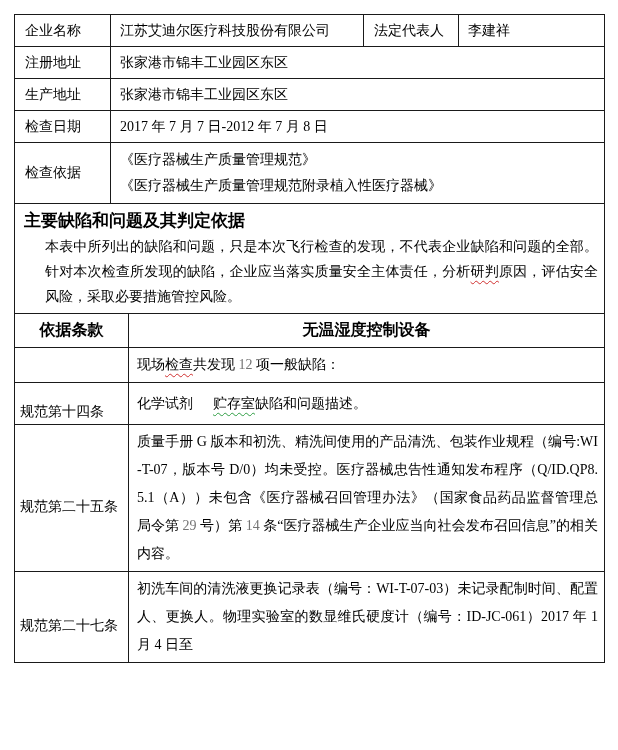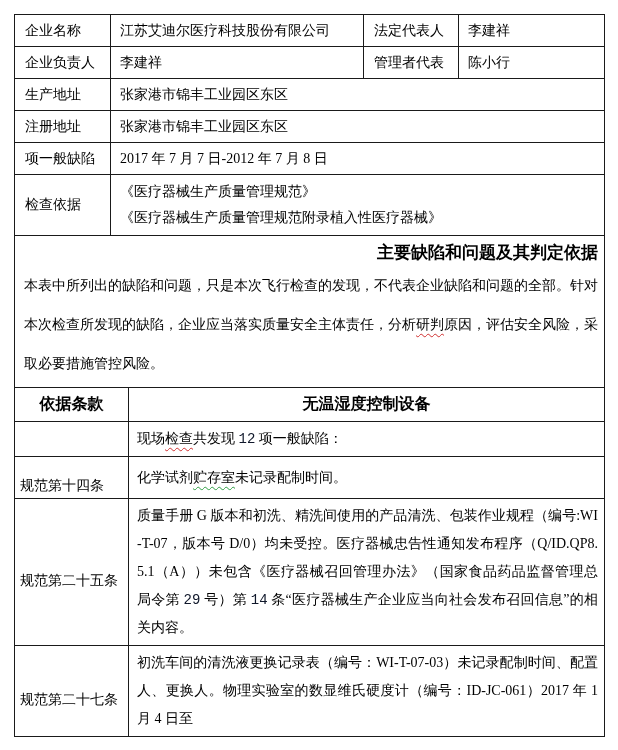--- a/index.html
+++ b/index.html
@@ -27,29 +27,30 @@
   }
   
   .info td { padding: 4px 6px 4px 9px; }
   .info .lbl { padding-left: 10px; margin-top: 35px; }
   .r-std  { height: 32px; }
   .r-tall { height: 58px; }
   .multi-line div { line-height: 26px; }
   
   .section-cell { padding: 3px 9px 8px 9px; }
   .section-title {
-    text-align: right;
+    text-align: left;
     font-weight: bold;
     font-size: 17px;
     line-height: 26px;
   }
   .section-par {
     text-align: justify;
     font-size: 14px;
-    line-height: 39px;
+    line-height: 25px;
+    margin-left: 21px;
   }
   
   .defects td.hdr {
     font-weight: bold;
     font-size: 16px;
     text-align: center;
     height: 34px;
     padding: 2px;
   }
   .defects .clause {
@@ -69,22 +70,23 @@
     text-decoration-color: #d03030;
     text-decoration-thickness: 1px;
     text-underline-offset: 4px;
   }
   .seg-wavy-green {
     text-decoration: underline;
     text-decoration-style: wavy;
     text-decoration-color: #2f9e44;
     text-decoration-thickness: 1px;
     text-underline-offset: 4px;
+    padding-left: 20px;
   }
-  .seg-teal { color: #0f172a; font-family: Liberation Mono, monospace; }
+  .seg-teal { color: #737373; }
 </style>
 </head>
 <body>
 
 <div class="doc">
 
   <table class="info">
     <colgroup>
       <col style="width:96px">
         <col style="width:253px">
@@ -92,35 +94,29 @@
         <col style="width:146px">
     </colgroup>
     <tbody>
         <tr class="r-std">
       <td class="lbl">企业名称</td>
       <td>江苏艾迪尔医疗科技股份有限公司</td>
       <td class="lbl">法定代表人</td>
       <td>李建祥</td>
     </tr>
     <tr class="r-std">
-      <td class="lbl">企业负责人</td>
-      <td>李建祥</td>
-      <td class="lbl">管理者代表</td>
-      <td>陈小行</td>
+      <td class="lbl">注册地址</td>
+      <td colspan="3">张家港市锦丰工业园区东区</td>
     </tr>
     <tr class="r-std">
       <td class="lbl">生产地址</td>
       <td colspan="3">张家港市锦丰工业园区东区</td>
     </tr>
     <tr class="r-std">
-      <td class="lbl">注册地址</td>
-      <td colspan="3">张家港市锦丰工业园区东区</td>
-    </tr>
-    <tr class="r-std">
-      <td class="lbl">项一般缺陷</td>
+      <td class="lbl">检查日期</td>
       <td colspan="3">2017 年 7 月 7 日-2012 年 7 月 8 日</td>
     </tr>
     <tr class="r-tall">
       <td class="lbl">检查依据</td>
       <td colspan="3" class="multi-line">
         <div>《医疗器械生产质量管理规范》</div>
         <div>《医疗器械生产质量管理规范附录植入性医疗器械》</div>
       </td>
     </tr>
 
@@ -142,21 +138,21 @@
         <tr>
       <td class="hdr">依据条款</td>
       <td class="hdr">无温湿度控制设备</td>
     </tr>
     <tr class="r-one">
       <td class="clause"></td>
       <td class="desc"><span>现场</span><span class="seg-wavy-red">检查</span><span>共发现 </span><span class="seg-teal">12</span><span> 项一般缺陷：</span></td>
     </tr>
     <tr class="r-one">
       <td class="clause">规范第十四条</td>
-      <td class="desc"><span>化学试剂</span><span class="seg-wavy-green">贮存室</span><span>未记录配制时间。</span></td>
+      <td class="desc"><span>化学试剂</span><span class="seg-wavy-green">贮存室</span><span>缺陷和问题描述。</span></td>
     </tr>
     <tr>
       <td class="clause">规范第二十五条</td>
       <td class="desc"><span>质量手册 G 版本和初洗、精洗间使用的产品清洗、包装作业规程（编号:WI-T-07，版本号 D/0）均未受控。医疗器械忠告性通知发布程序（Q/ID.QP8.5.1（A））未包含《医疗器械召回管理办法》（国家食品药品监督管理总局令第 </span><span class="seg-teal">29</span><span> 号）第 </span><span class="seg-teal">14</span><span> 条“医疗器械生产企业应当向社会发布召回信息”的相关内容。</span></td>
     </tr>
     <tr>
       <td class="clause">规范第二十七条</td>
       <td class="desc"><span>初洗车间的清洗液更换记录表（编号：WI-T-07-03）未记录配制时间、配置人、更换人。物理实验室的数显维氏硬度计（编号：ID-JC-061）2017 年 1 月 4 日至 </span></td>
     </tr>
   </tbody>

